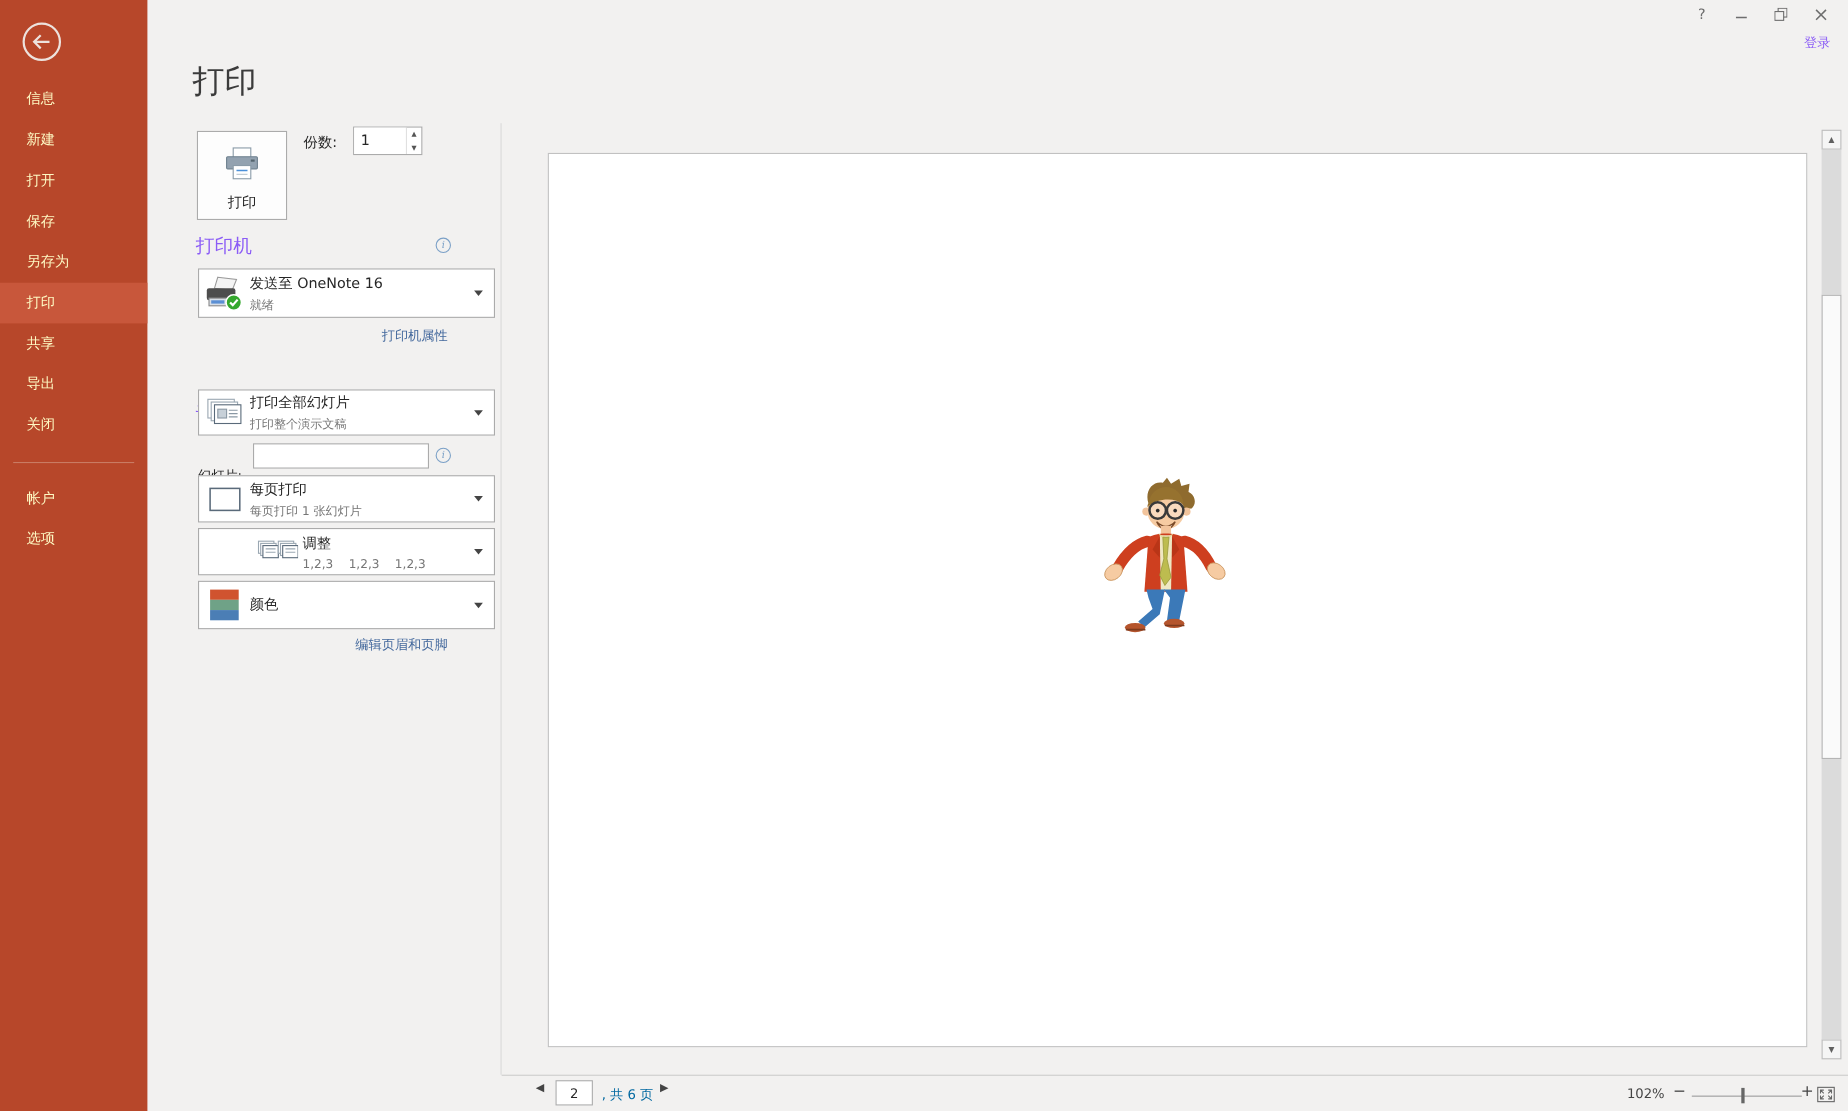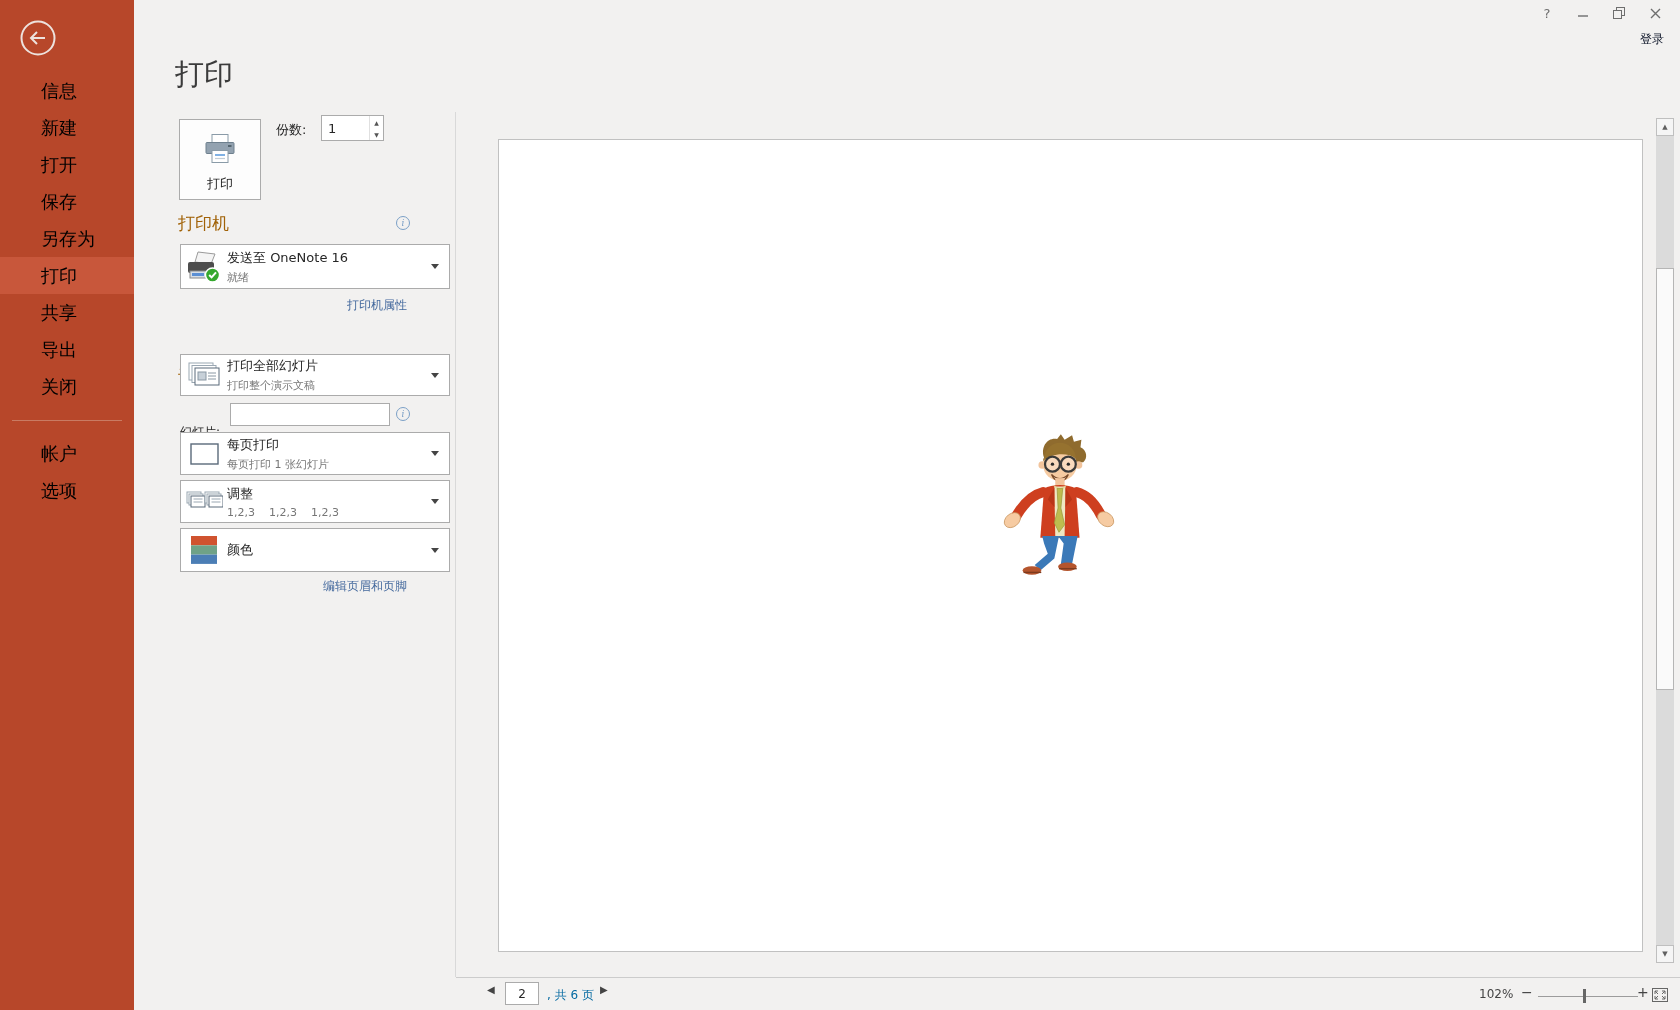--- a/index.html
+++ b/index.html
@@ -4,41 +4,41 @@
 <style>
   * { margin:0; padding:0; box-sizing:border-box; }
   html,body { width:1680px; height:1010px; }
   body { font-family:"DejaVu Sans","Liberation Sans",sans-serif; background:#F2F1F0; }
   .app { position:relative; width:1680px; height:1010px; background:#F2F1F0; overflow:hidden; }
 
   
   .titlebar-title { position:absolute; top:8px; left:0; width:1680px; text-align:center; font-size:12px; color:#3B3B3B; }
   .winbtns { position:absolute; top:4px; right:14px; display:flex; gap:14px; align-items:center; }
   .winbtn { width:22px; height:18px; display:flex; align-items:center; justify-content:center; color:#6E6E6E; font-size:13px; cursor:default; }
-  .signin { position:absolute; top:31px; right:16px; font-size:12px; color:#0f172a; }
+  .signin { position:absolute; top:31px; right:16px; font-size:12px; color:#8b5cf6; }
 
   
   .sidebar { position:absolute; left:0; top:0; width:134px; height:1010px; background:#B7472A; }
   .backbtn { position:absolute; left:19px; top:19px; width:38px; height:38px; }
   .menu { position:absolute; top:72px; left:0; width:134px; }
-  .menu-item { height:37px; line-height:37px; padding-left:41px; font-size:18px; color:#000000; cursor:pointer; }
+  .menu-item { height:37px; line-height:37px; padding-left:24px; font-size:13px; color:#fef9c3; cursor:pointer; }
   .menu-item.selected { background:#C8573B; }
   .menu-divider { height:1px; background:#C97B63; margin:15px 12px 14px 12px; }
 
   
   .page-title { position:absolute; left:175px; top:55px; font-size:29px; color:#3B3B3B; font-weight:400; }
   .print-btn { position:absolute; left:179px; top:119px; width:82px; height:81px; background:#FDFDFD; border:1px solid #ABABAB; text-align:center; cursor:pointer; }
   .print-btn .plabel { font-size:13px; color:#262626; margin-top:6px; }
   .copies-label { position:absolute; left:276px; top:121px; font-size:13px; color:#262626; }
   .spinbox { position:absolute; left:321px; top:115px; width:63px; height:26px; background:#fff; border:1px solid #ABABAB; display:flex; }
   .spinbox input { flex:1; border:none; outline:none; font-size:13px; padding-left:6px; font-family:inherit; color:#262626; width:40px; }
   .spin-arrows { width:14px; display:flex; flex-direction:column; border-left:1px solid #E0E0E0; }
   .spin-arrows .sa { flex:1; font-size:6px; color:#555; display:flex; align-items:center; justify-content:center; cursor:pointer; }
 
-  .section-heading { position:absolute; left:178px; font-size:17px; color:#a16207; }
+  .section-heading { position:absolute; left:178px; font-size:17px; color:#8b5cf6; }
   .info-icon { position:absolute; width:14px; height:14px; border:1px solid #7BA0C7; border-radius:50%; color:#7BA0C7; font-size:9px; font-style:italic; font-family:"DejaVu Serif","Liberation Serif",serif; text-align:center; line-height:12px; cursor:pointer; }
 
   .dd { position:absolute; left:180px; width:270px; background:#FFFFFF; border:1px solid #ABABAB; display:flex; align-items:center; cursor:pointer; }
   .dd .icon { width:46px; display:flex; align-items:center; justify-content:center; }
   .dd .txt { flex:1; overflow:hidden; }
   .dd .main { font-size:13px; color:#262626; white-space:nowrap; }
   .dd .sub { font-size:11px; color:#767676; margin-top:3px; white-space:pre; }
   .tri { width:0; height:0; border-left:4px solid transparent; border-right:4px solid transparent; border-top:5px solid #444444; margin-right:10px; }
 
   .slides-label { position:absolute; left:180px; top:408px; font-size:12px; color:#262626;margin-top:16px; }
@@ -198,21 +198,21 @@
         <rect x="4" y="3" width="27" height="20" fill="#FFFFFF" stroke="#5A6A7A" stroke-width="1.4"></rect>
       </svg>
     </div>
     <div class="txt">
       <div class="main">每页打印</div>
       <div class="sub">每页打印 1 张幻灯片</div>
     </div>
     <div class="tri"></div>
   </div>
 
-  <div class="dd" style="top:480px; height:43px;">
+  <div class="dd" style="top:480px; height:43px;padding-left:48px;">
     <div class="icon">
       <svg width="38" height="28" viewBox="0 0 38 28">
         <rect x="2" y="4" width="14" height="11" fill="#FFFFFF" stroke="#9AA7B2"></rect>
         <rect x="4" y="6" width="14" height="11" fill="#FFFFFF" stroke="#9AA7B2"></rect>
         <rect x="6" y="8" width="14" height="11" fill="#FFFFFF" stroke="#5A6A7A"></rect>
         <line x1="8.5" y1="11" x2="17.5" y2="11" stroke="#9AA7B2"></line>
         <line x1="8.5" y1="14" x2="17.5" y2="14" stroke="#9AA7B2"></line>
         <rect x="20" y="4" width="14" height="11" fill="#FFFFFF" stroke="#9AA7B2"></rect>
         <rect x="22" y="6" width="14" height="11" fill="#FFFFFF" stroke="#9AA7B2"></rect>
         <rect x="24" y="8" width="14" height="11" fill="#FFFFFF" stroke="#5A6A7A"></rect>

